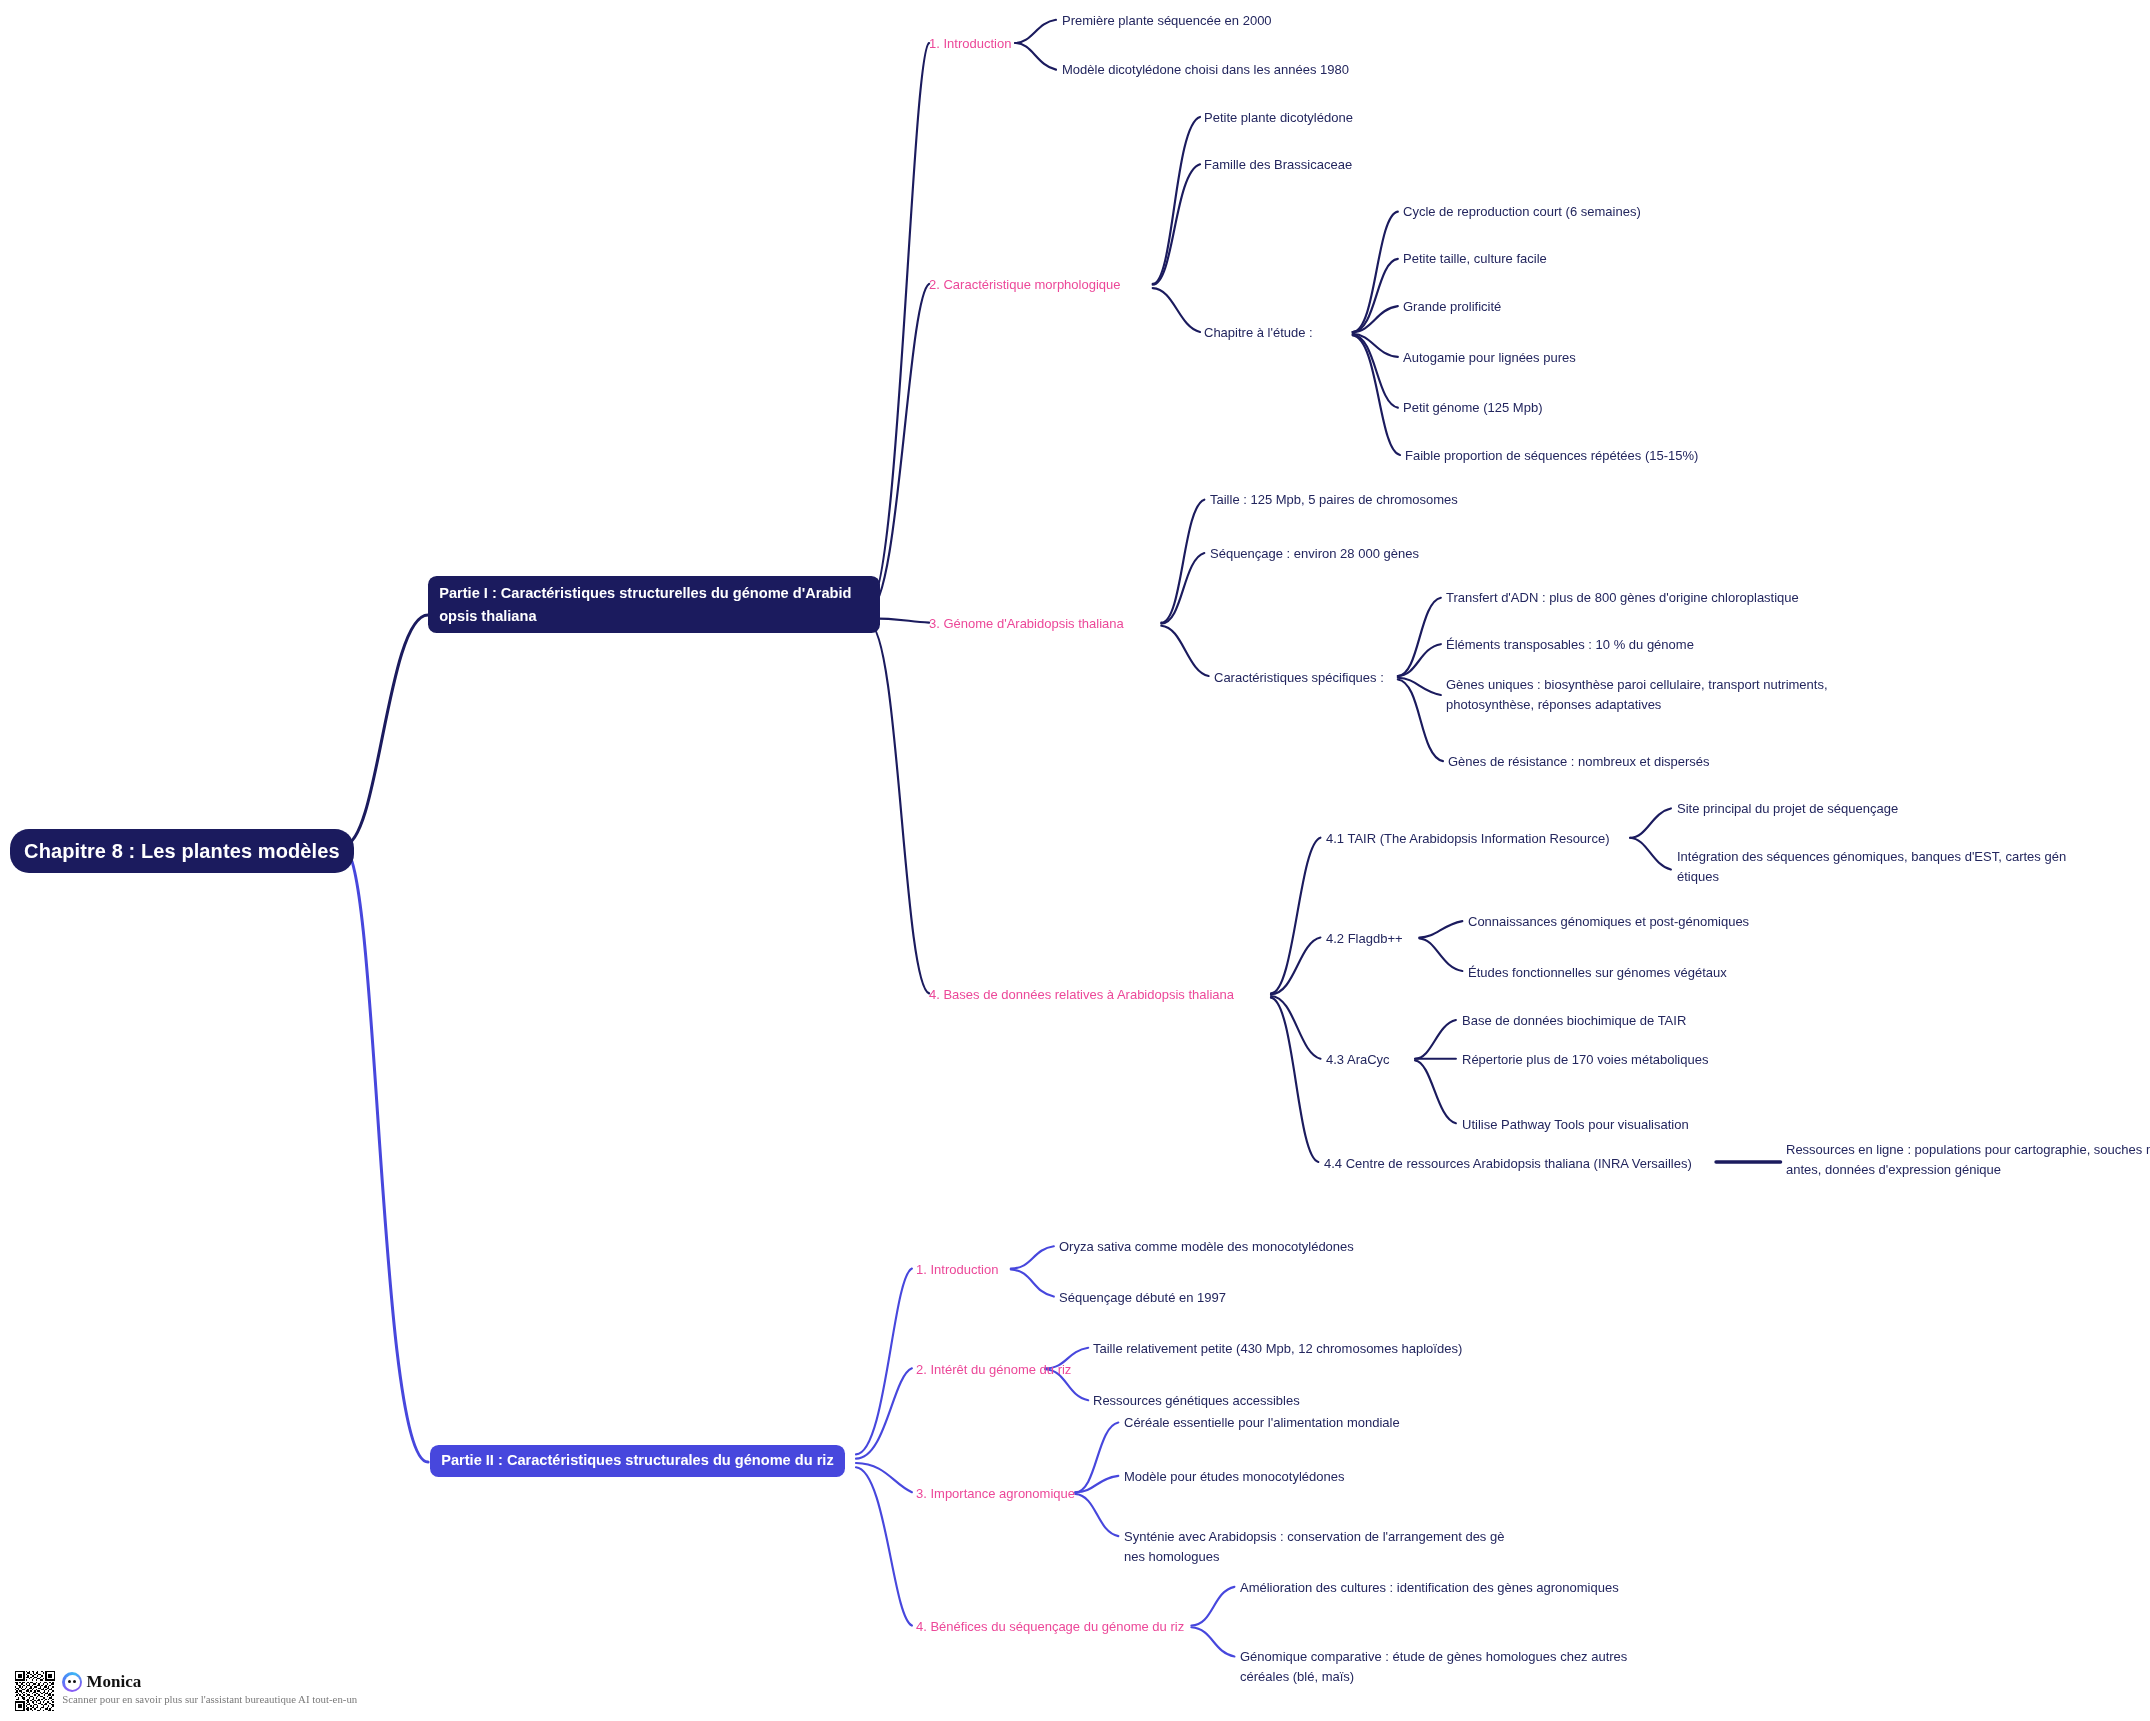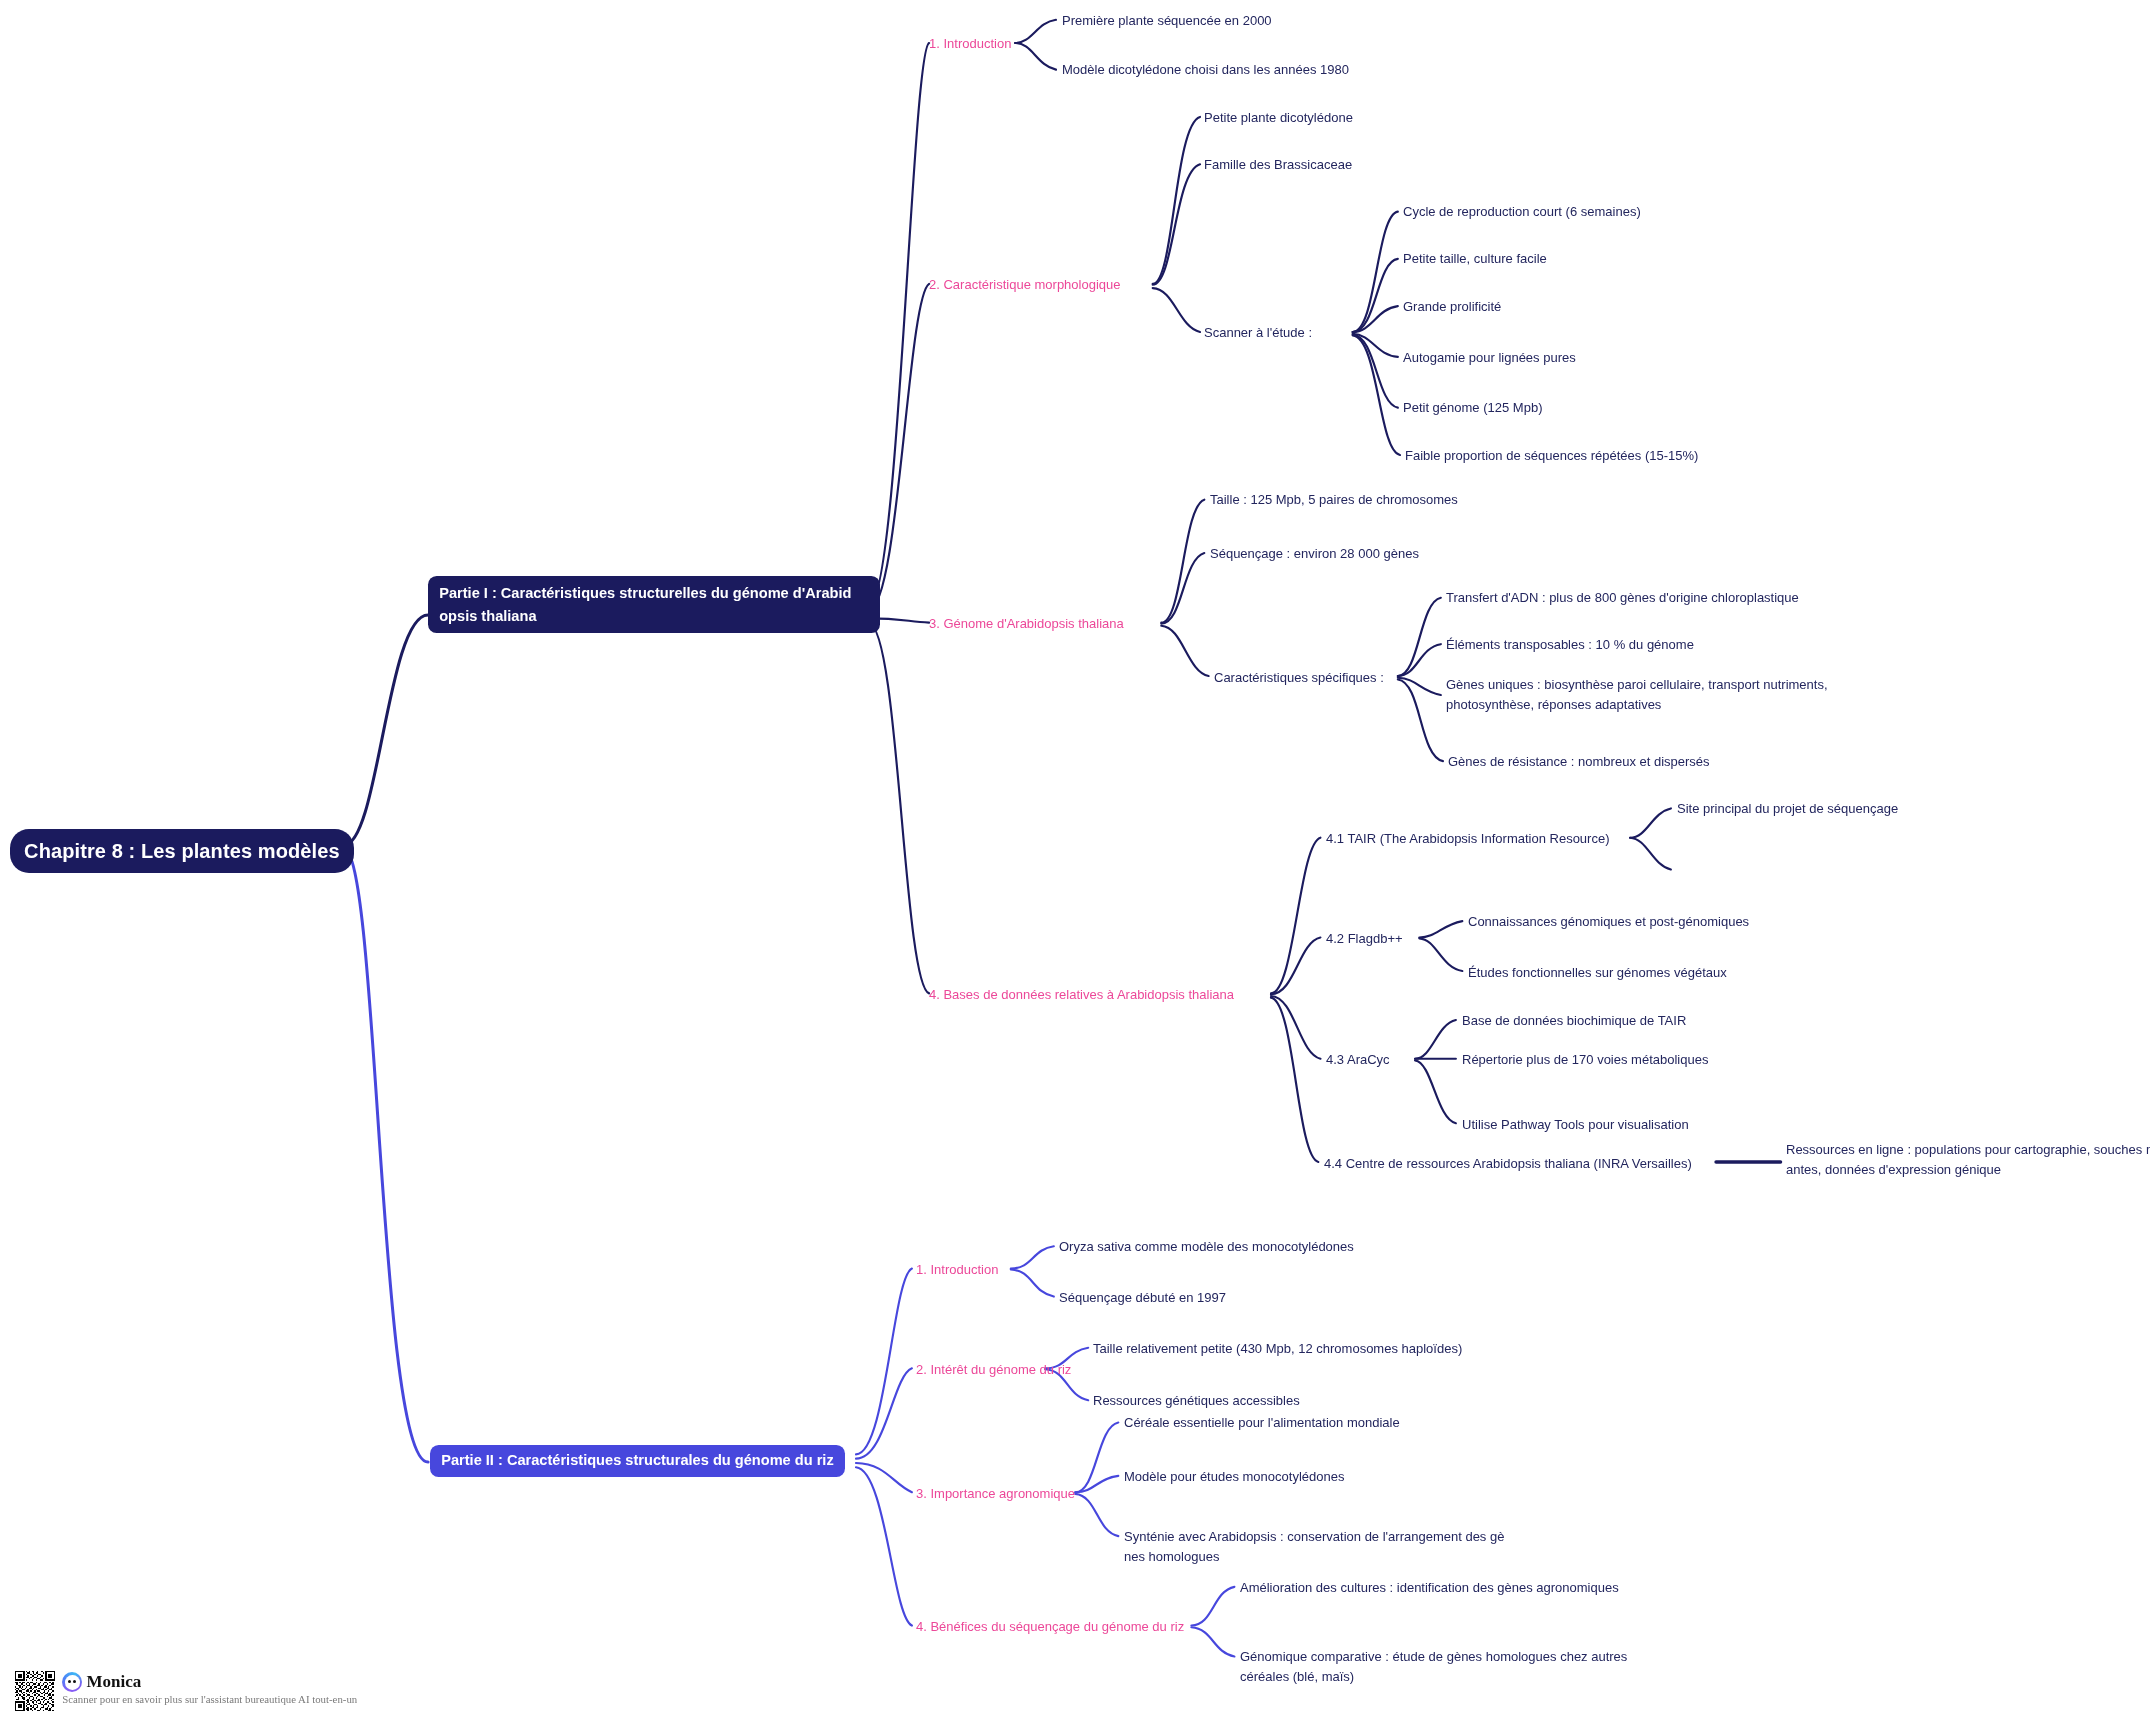--- a/index.html
+++ b/index.html
@@ -168,21 +168,21 @@
   <div class="node part1" style="left:428px; top:576px; width:430px;">Partie I : Caractéristiques structurelles du génome d'Arabid
 opsis thaliana</div>
 
   <div class="node lvl2" style="left:929px; top:34px;">1. Introduction</div>
   <div class="node lvl3" style="left:1062px; top:11.2px;">Première plante séquencée en 2000</div>
   <div class="node lvl3" style="left:1062px; top:60px;">Modèle dicotylédone choisi dans les années 1980</div>
 
   <div class="node lvl2" style="left:929px; top:275px;">2. Caractéristique morphologique</div>
   <div class="node lvl3" style="left:1204px; top:108px;">Petite plante dicotylédone</div>
   <div class="node lvl3" style="left:1204px; top:155px;">Famille des Brassicaceae</div>
-  <div class="node lvl3" style="left:1204px; top:323px;">Scanner à l'étude :</div>
+  <div class="node lvl3" style="left:1204px; top:323px;">Chapitre à l'étude :</div>
 
   <div class="node lvl4" style="left:1403px; top:202px;">Cycle de reproduction court (6 semaines)</div>
   <div class="node lvl4" style="left:1403px; top:249px;">Petite taille, culture facile</div>
   <div class="node lvl4" style="left:1403px; top:297px;">Grande prolificité</div>
   <div class="node lvl4" style="left:1403px; top:348px;">Autogamie pour lignées pures</div>
   <div class="node lvl4" style="left:1403px; top:398px;">Petit génome (125 Mpb)</div>
   <div class="node lvl4" style="left:1405px; top:446px;">Faible proportion de séquences répétées (15-15%)</div>
 
   <div class="node lvl2" style="left:929px; top:614px;">3. Génome d'Arabidopsis thaliana</div>
   <div class="node lvl3" style="left:1210px; top:490px;">Taille : 125 Mpb, 5 paires de chromosomes</div>
@@ -192,20 +192,22 @@
   <div class="node lvl4" style="left:1446px; top:588px;">Transfert d'ADN : plus de 800 gènes d'origine chloroplastique</div>
   <div class="node lvl4" style="left:1446px; top:635px;">Éléments transposables : 10 % du génome</div>
   <div class="node lvl4" style="left:1446px; top:675px;">Gènes uniques : biosynthèse paroi cellulaire, transport nutriments,
 photosynthèse, réponses adaptatives</div>
   <div class="node lvl4" style="left:1448px; top:752px;">Gènes de résistance : nombreux et dispersés</div>
 
   <div class="node lvl2" style="left:929px; top:985px;">4. Bases de données relatives à Arabidopsis thaliana</div>
 
   <div class="node lvl3" style="left:1326px; top:829px;">4.1 TAIR (The Arabidopsis Information Resource)</div>
   <div class="node lvl4" style="left:1677px; top:799px;">Site principal du projet de séquençage</div>
+  <div class="node lvl4" style="left:1677px; top:847px;">Intégration des séquences génomiques, banques d'EST, cartes gén
+étiques</div>
 
   <div class="node lvl3" style="left:1326px; top:929px;">4.2 Flagdb++</div>
   <div class="node lvl4" style="left:1468px; top:912px;">Connaissances génomiques et post-génomiques</div>
   <div class="node lvl4" style="left:1468px; top:963px;">Études fonctionnelles sur génomes végétaux</div>
 
   <div class="node lvl3" style="left:1326px; top:1050px;">4.3 AraCyc</div>
   <div class="node lvl4" style="left:1462px; top:1011px;">Base de données biochimique de TAIR</div>
   <div class="node lvl4" style="left:1462px; top:1050px;">Répertorie plus de 170 voies métaboliques</div>
   <div class="node lvl4" style="left:1462px; top:1115px;">Utilise Pathway Tools pour visualisation</div>
 

